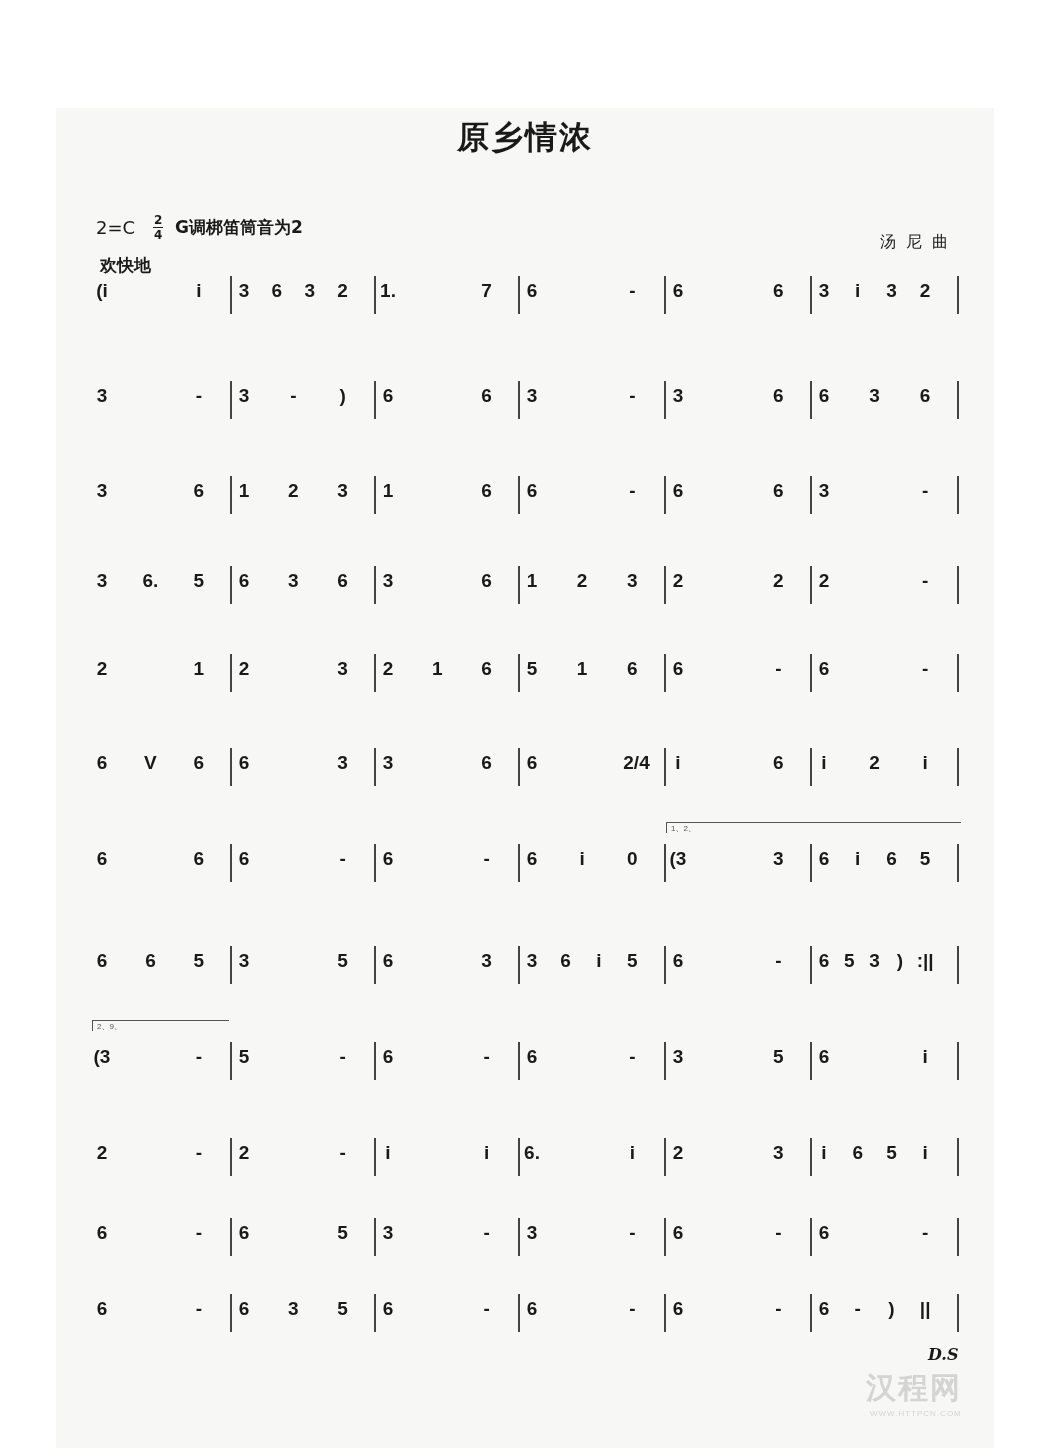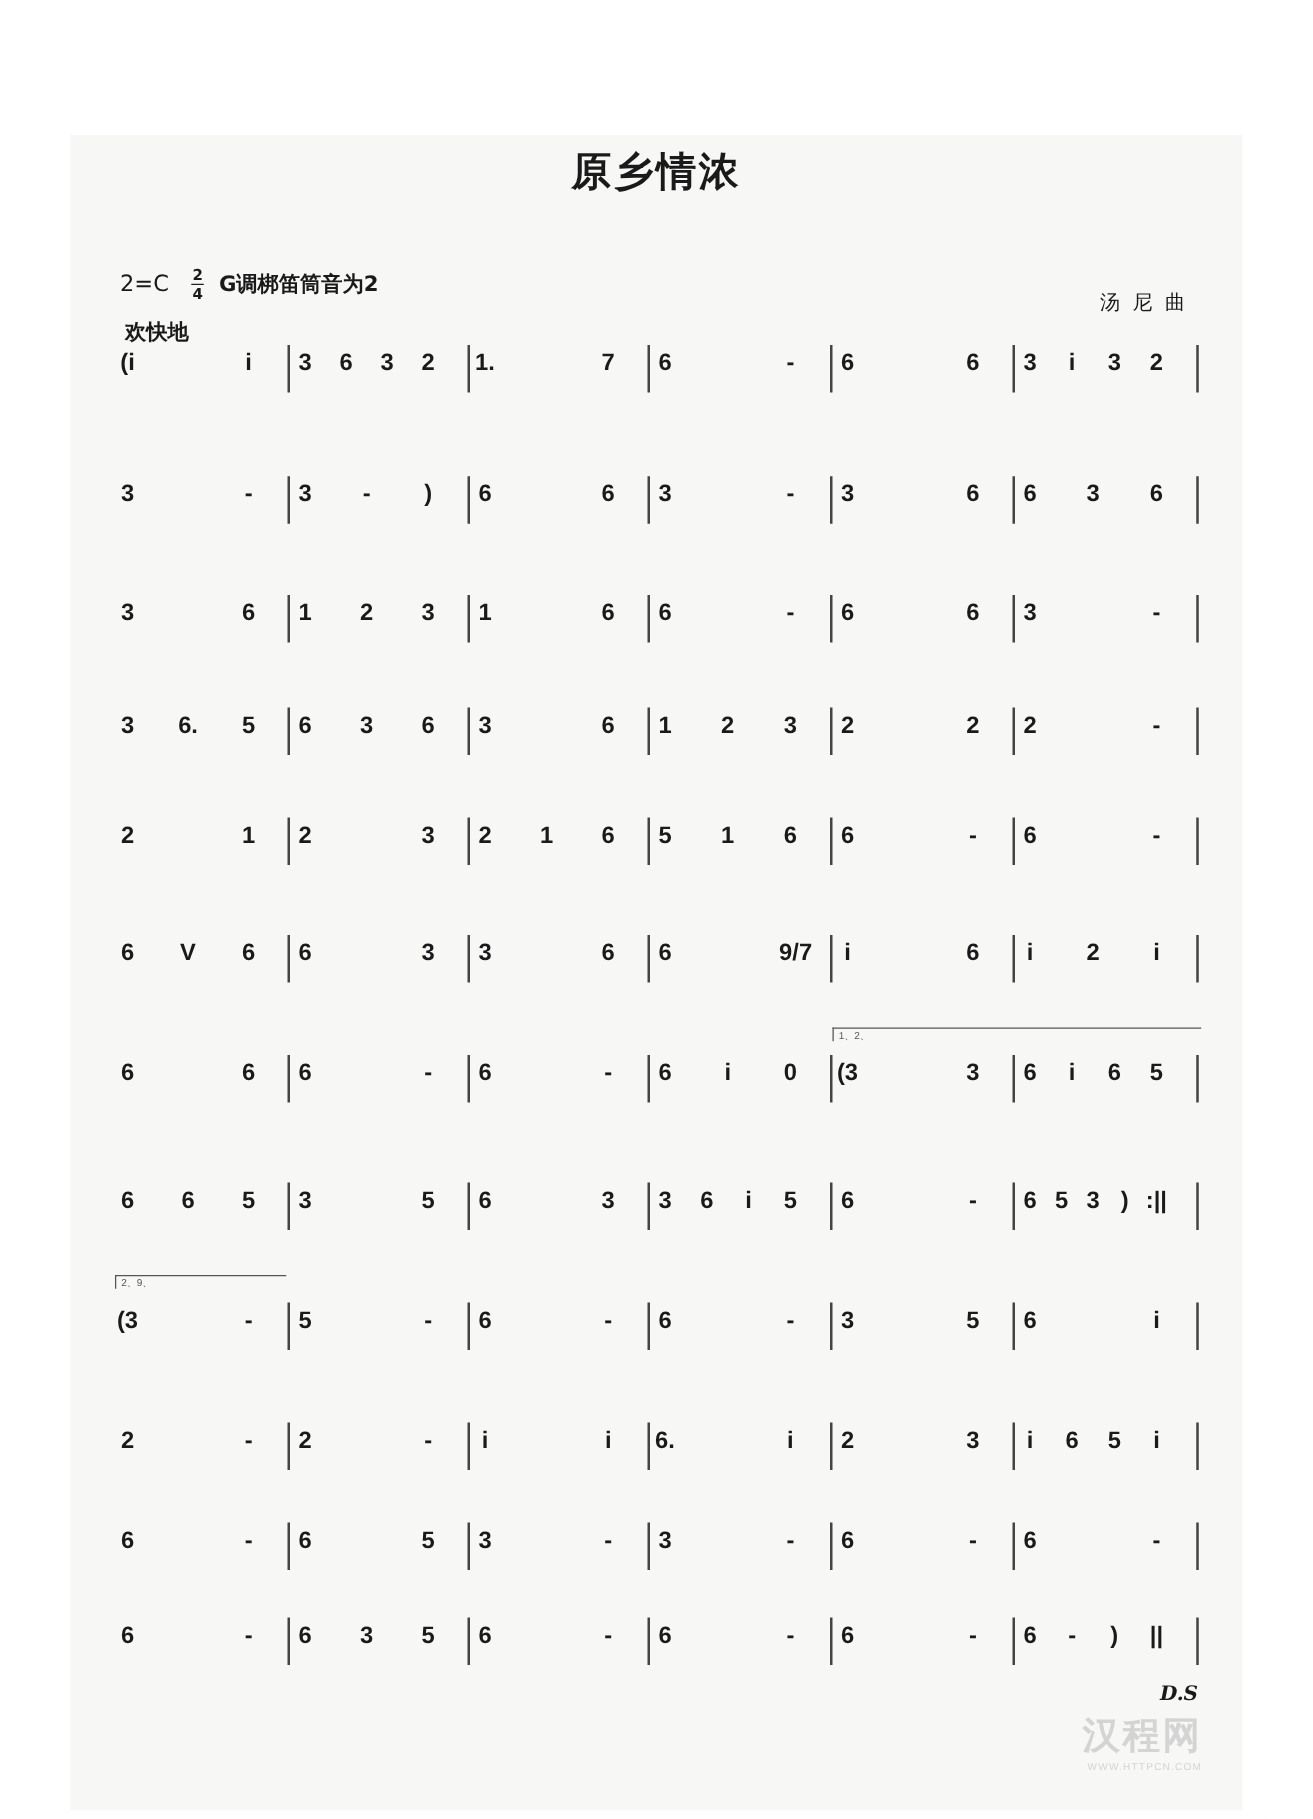--- a/index.html
+++ b/index.html
@@ -240,21 +240,21 @@
         <div class="note" style="left: 112.6px;">3</div>
       </div>
       <div class="barline" style="left: 374px;"></div>
       <div class="measure" style="left: 374px; width: 144px;">
         <div class="note" style="left: 14px;">3</div>
         <div class="note" style="left: 112.6px;">6</div>
       </div>
       <div class="barline" style="left: 518px;"></div>
       <div class="measure" style="left: 518px; width: 146px;">
         <div class="note" style="left: 14px;">6</div>
-        <div class="note" style="left: 114.3px;">9/7</div>
+        <div class="note" style="left: 114.3px;">2/4</div>
       </div>
       <div class="barline" style="left: 664px;"></div>
       <div class="measure" style="left: 664px; width: 146px;">
         <div class="note" style="left: 14px;">i</div>
         <div class="note" style="left: 114.3px;">6</div>
       </div>
       <div class="barline" style="left: 810px;"></div>
       <div class="measure" style="left: 810px; width: 147px;">
         <div class="note" style="left: 14px;">i</div>
         <div class="note" style="left: 64.575px;">2</div>

